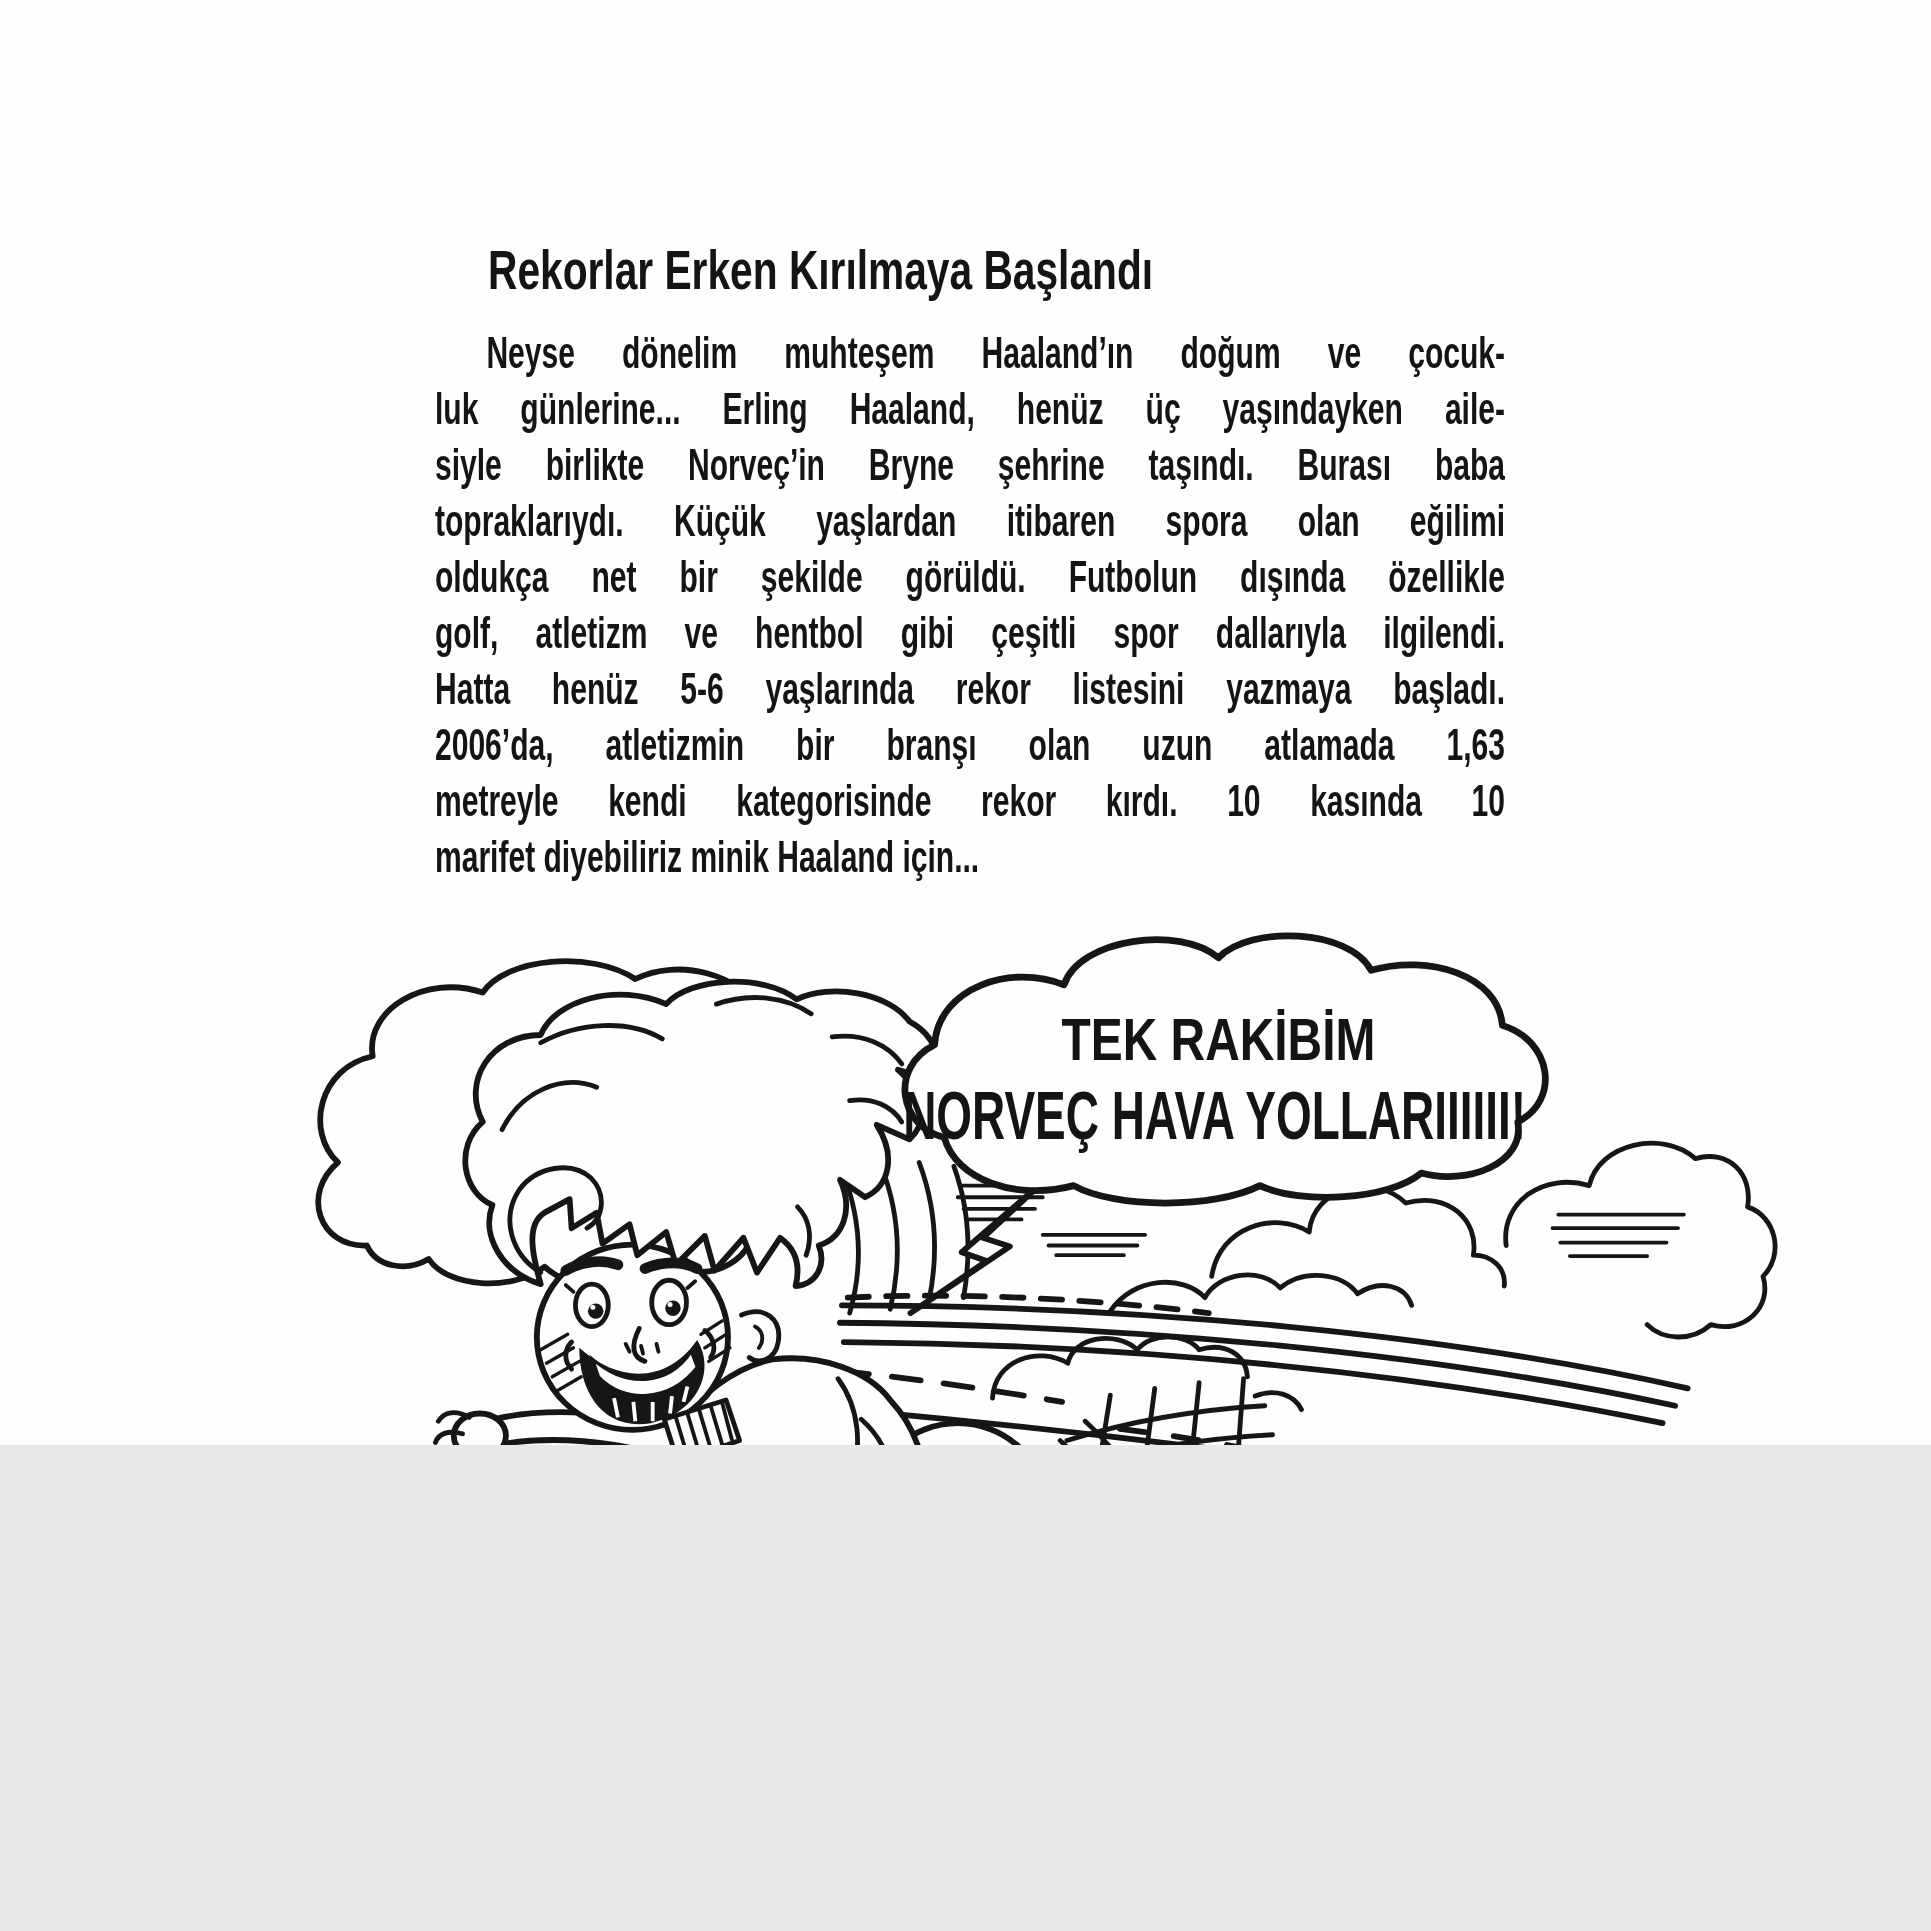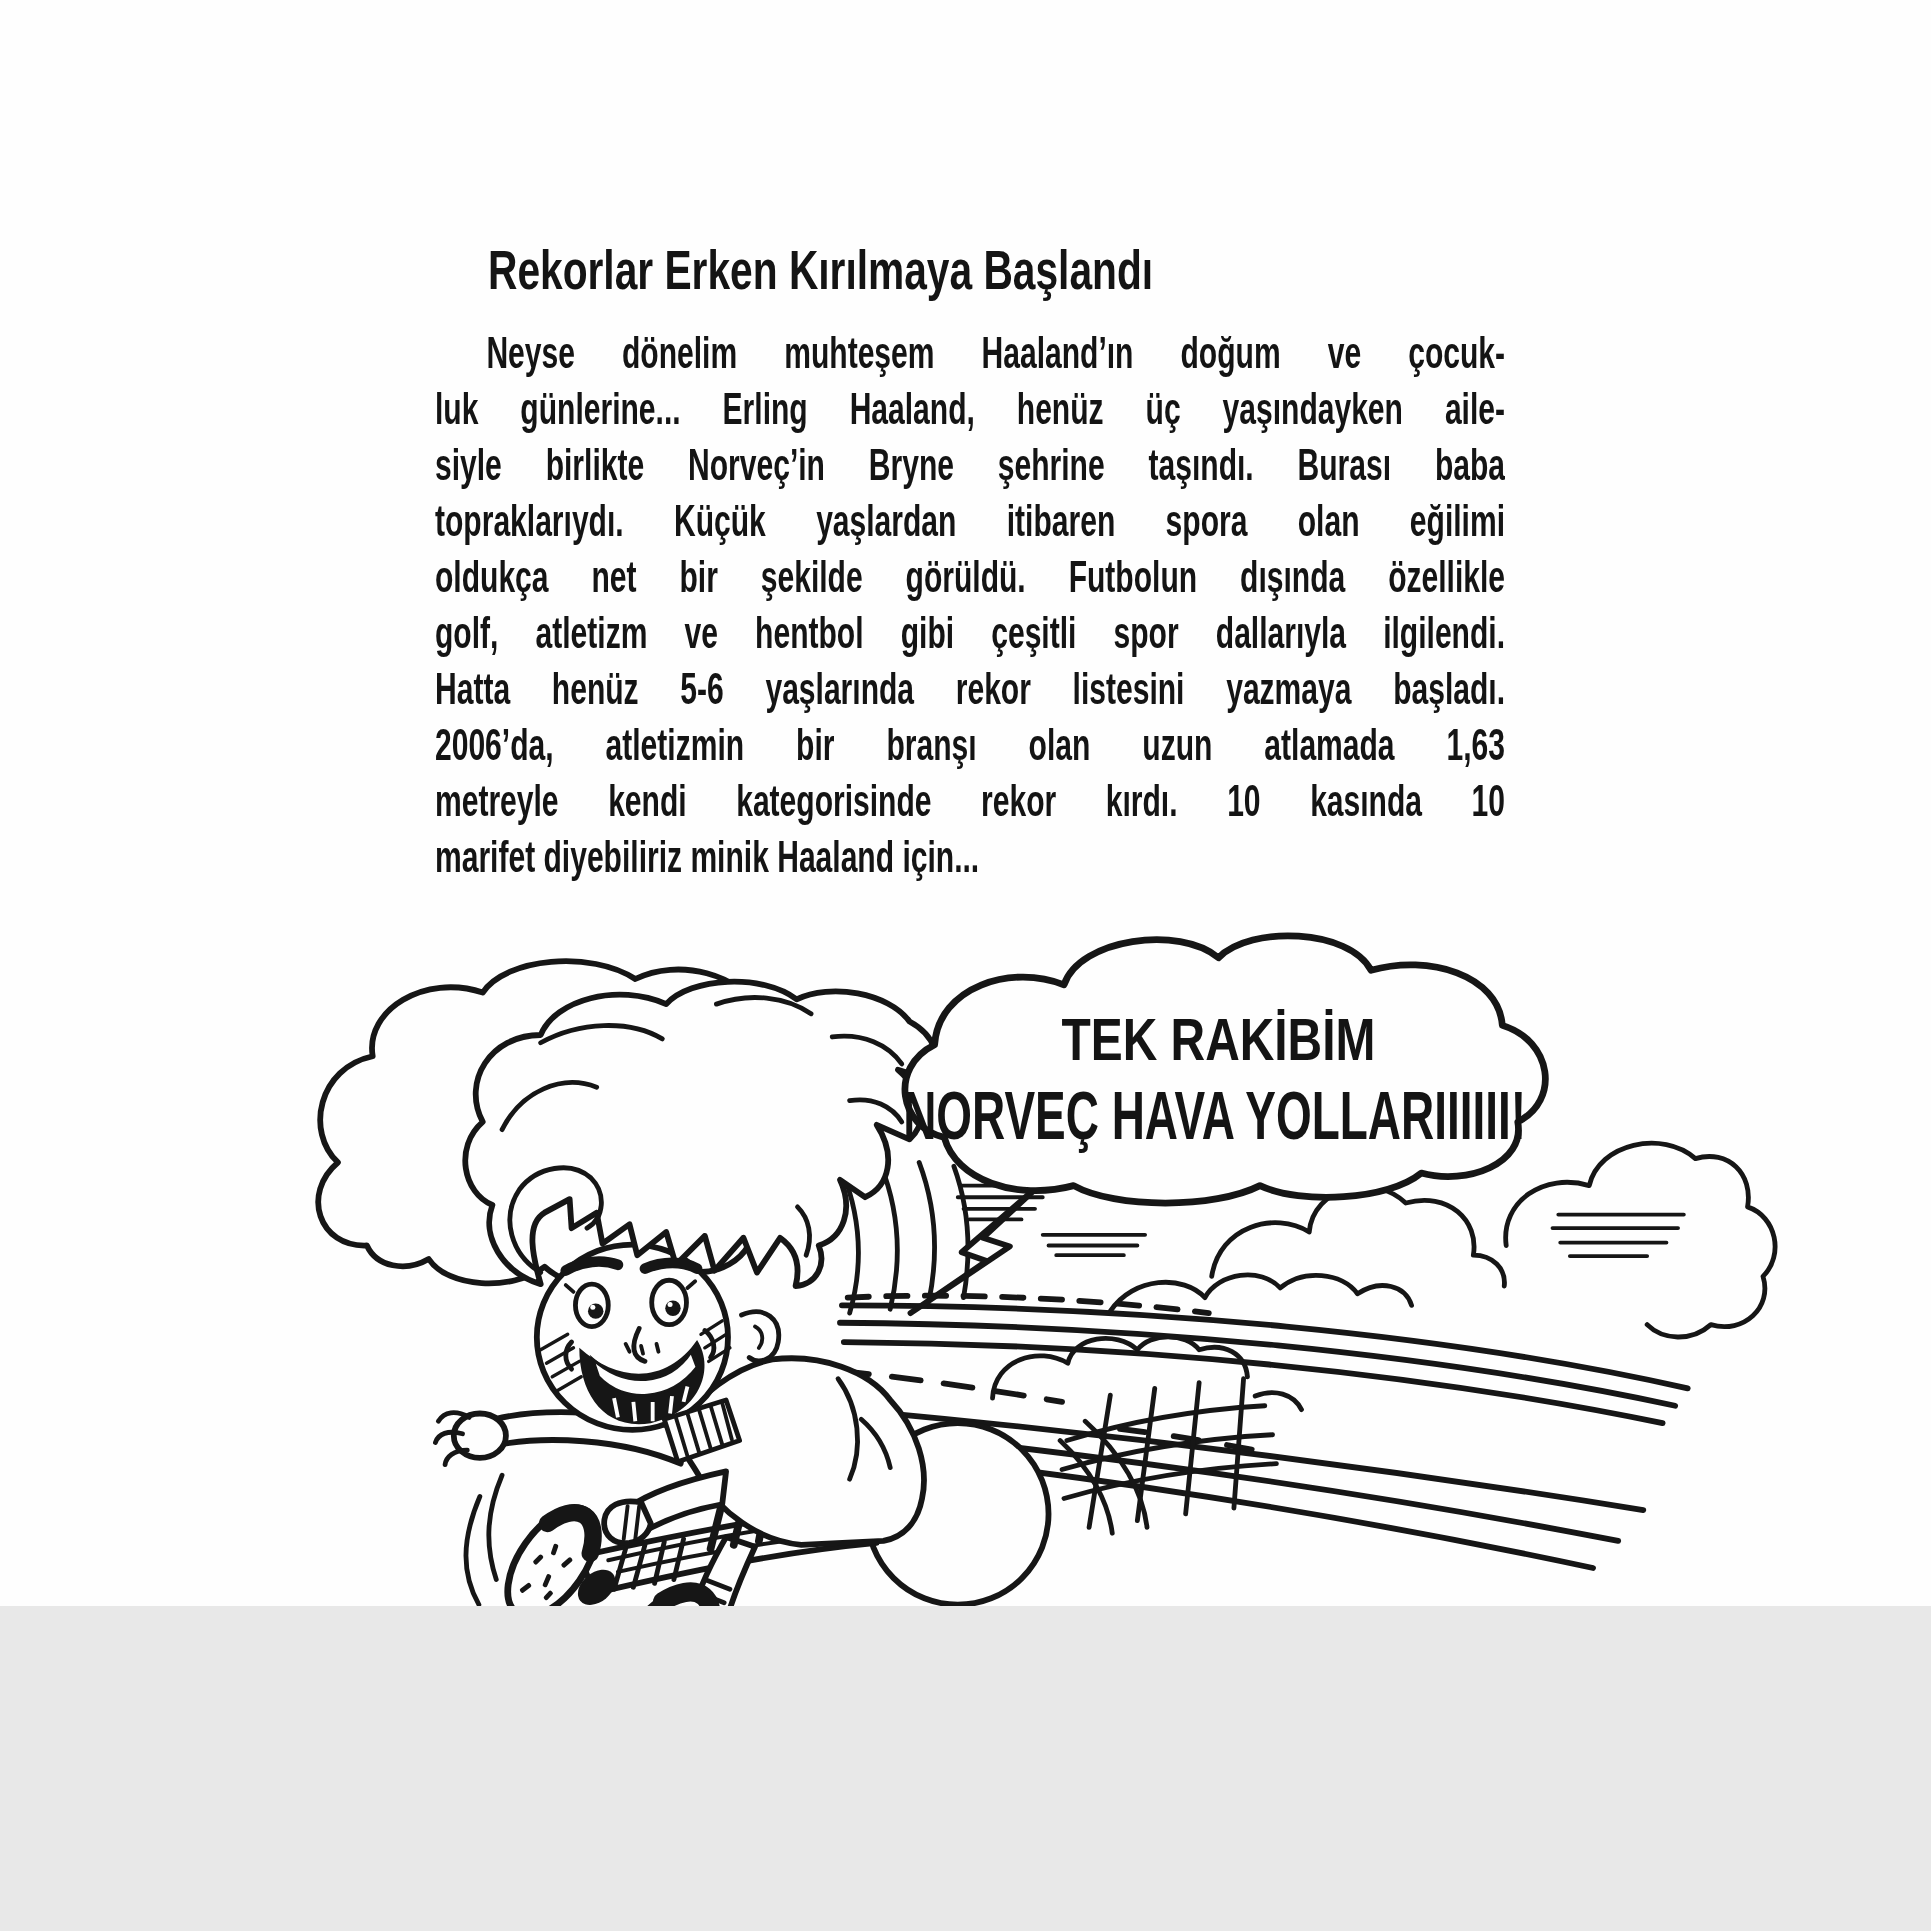--- a/index.html
+++ b/index.html
@@ -1,16 +1,16 @@
 <!DOCTYPE html>
 <html><head>
 <meta charset="utf-8">
 <style>
   html,body{margin:0;padding:0;background:#e8e8e8;}
-  .page{position:relative;width:1931px;height:1606px;background:#fefefe;overflow:hidden;
+  .page{position:relative;width:1931px;height:1445px;background:#fefefe;overflow:hidden;
         font-family:"Liberation Sans",sans-serif;color:#141414;}
   .heading{position:absolute;left:488px;top:238px;font-size:55px;font-weight:bold;
            white-space:nowrap;transform:scaleX(.74);transform-origin:left top;}
   .para{position:absolute;left:435px;top:325px;width:1603px;
         transform:scaleX(.6675);transform-origin:left top;
         font-size:45px;font-weight:bold;line-height:56px;}
   .pline{text-align:justify;text-align-last:justify;height:56px;overflow:hidden;white-space:pre;}
   .pline.first{text-indent:77px;}
   .pline.last{text-align-last:left;}
   svg.art{position:absolute;left:0;top:0;}

